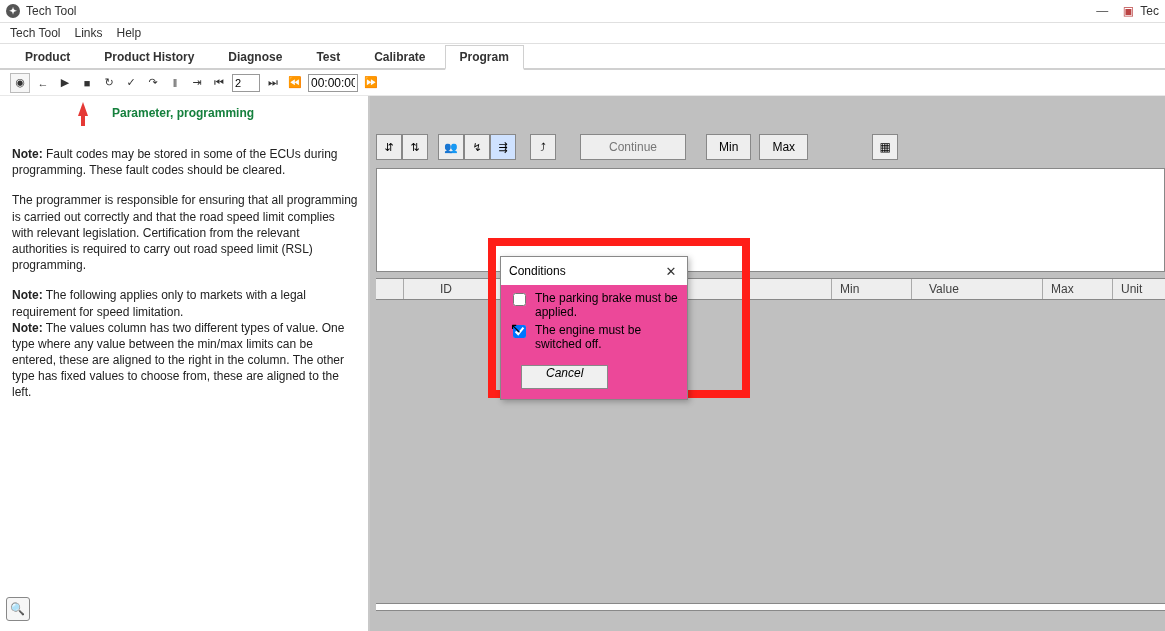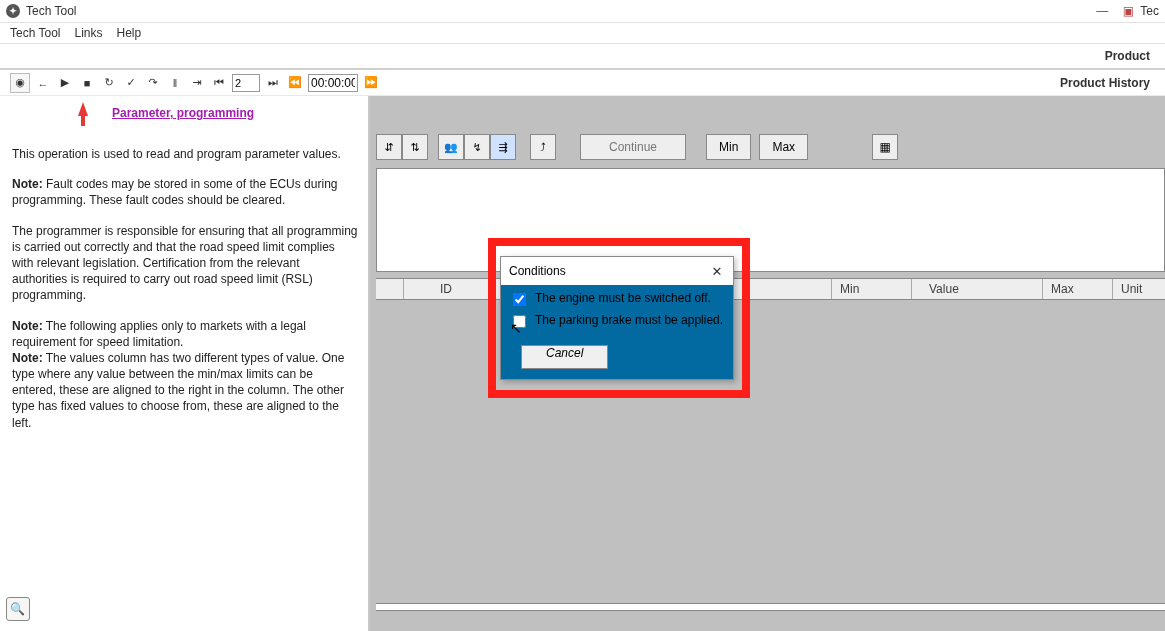--- a/index.html
+++ b/index.html
@@ -56,21 +56,20 @@
 
   
   .tabs {
     height: 26px;
     display:flex;
     align-items:flex-end;
     padding-left:10px;
     gap:4px;
     border-bottom: 2px solid #d0d0d0;
     background:#fff;
-    flex-direction:column;
   }
   .tabs .tab {
     padding: 4px 14px;
     border: 1px solid transparent;
     border-bottom: none;
     font-weight:bold;
     color:#333;
     cursor:pointer;
   }
   .tabs .tab.active {
@@ -117,25 +116,24 @@
 
   .left-panel {
     width:370px;
     border-right:2px solid #c8c8c8;
     padding: 8px 10px 0 12px;
     position:relative;
     background:#fff;
   }
   .left-panel .section-title {
     font-weight:bold;
-    color:#a21caf;
+    color:#15803d;
     margin-left:100px;
     margin-top:2px;
     margin-bottom:26px;
-    text-decoration:underline;
   }
   .red-arrow {
     position:absolute;
     left:78px;
     top:6px;
     width:0;height:0;
     border-left:5px solid transparent;
     border-right:5px solid transparent;
     border-bottom:14px solid #e53935;
   }
@@ -223,22 +221,22 @@
     position:absolute;
     top:238px;left:488px;
     width:262px;height:160px;
     border:8px solid #ff1e18;
     pointer-events:none;
     z-index:5;
   }
   .modal {
     position:absolute;
     top:256px;left:500px;
-    width:234px;
-    background:#0369a1;
+    width:188px;
+    background:#ec4899;
     border:1px solid #888;
     box-shadow:2px 2px 6px rgba(0,0,0,0.25);
     z-index:6;
   }
   .modal-title {
     padding:6px 8px;
     display:flex;align-items:center;justify-content:space-between;
     background:#fff;
   }
   .modal-close {
@@ -306,21 +304,20 @@
   <input class="tool-time" value="00:00:00" style="">
   <div class="tool-btn flat">⏩</div>
 </div>
 
 <div class="content">
 
   <div class="left-panel">
     <div class="red-arrow"></div>
     <div class="section-title">Parameter, programming</div>
 
-    <p>This operation is used to read and program parameter values.</p>
 
     <p>
       <b>Note:</b><span> Fault codes may be stored in some of the ECUs during programming. These fault codes should be cleared.</span>
     </p>
 
     <p>The programmer is responsible for ensuring that all programming is carried out correctly and that the road speed limit complies with relevant legislation. Certification from the relevant authorities is required to carry out road speed limit (RSL) programming.</p>
     <p style="margin-bottom:0;">
       <b>Note:</b><span> The following applies only to markets with a legal requirement for speed limitation.</span>
     </p>
 
@@ -370,26 +367,26 @@
 
 <div class="modal-highlight"></div>
 
 <div class="modal">
   <div class="modal-title">
     <span>Conditions</span>
     <div class="modal-close">✕</div>
   </div>
   <div class="modal-body">
     <div class="cond-row">
+      <input type="checkbox" style="">
+      <span>The parking brake must be applied.</span>
+    </div>
+    <div class="cond-row">
       <input type="checkbox" checked="" style="">
       <span>The engine must be switched off.</span>
     </div>
-    <div class="cond-row">
-      <input type="checkbox" style="">
-      <span>The parking brake must be applied.</span>
-    </div>
   </div>
   <div class="modal-footer">
     <div class="cancel-btn">Cancel</div>
   </div>
 </div>
 
 <div class="cursor">↖</div>
 
 </body></html>

